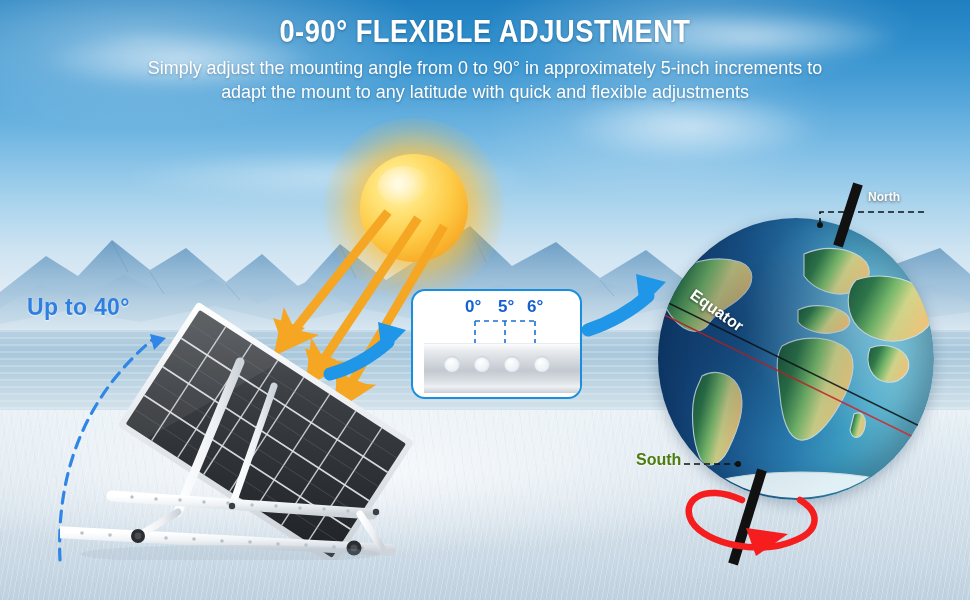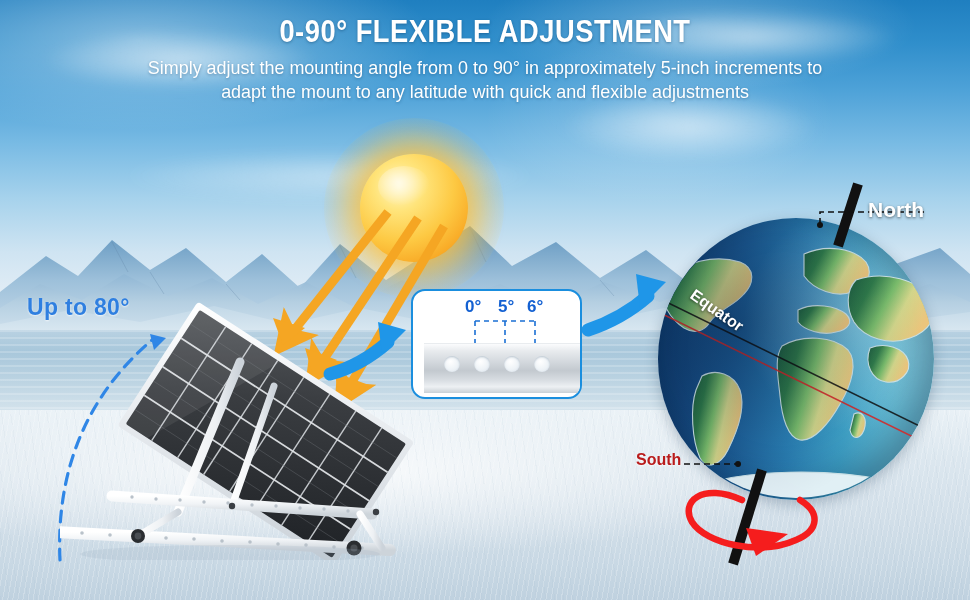--- a/index.html
+++ b/index.html
@@ -132,22 +132,22 @@
     overflow:hidden;
   }
   .globe-shadow {
     position:absolute; inset:0; border-radius:50%;
     background:radial-gradient(circle at 30% 38%, rgba(0,15,40,.30) 0%, rgba(0,15,40,.08) 45%, rgba(0,0,0,0) 70%);
   }
   .geo-label {
     position:absolute; color:#ffffff; font-size:15px; font-weight:bold;
     text-shadow:0 1px 3px rgba(0,0,0,.55);
   }
-  .lbl-north { left:868px; top:198px; z-index:28; font-size:21px; color:#fff; }
-  .lbl-south { left:636px; top:451px; z-index:28; font-size:16px; color:#b91c1c; text-shadow:0 1px 2px rgba(255,255,255,.8); }
+  .lbl-north { left:868px; top:190px; z-index:28; font-size:12px; color:#fff; }
+  .lbl-south { left:636px; top:451px; z-index:28; font-size:16px; color:#4d7c0f; text-shadow:0 1px 2px rgba(255,255,255,.8); }
   .lbl-equator {
     position:absolute; left:697px; top:286px; z-index:22;
     color:#ffffff; font-size:16px; font-weight:bold;
     transform:rotate(35deg); transform-origin:left top;
     text-shadow:0 1px 3px rgba(0,0,0,.6);
   }
 </style>
 </head>
 <body>
 
@@ -229,21 +229,21 @@
       <path d="M588,330 C612,322 632,310 648,296" stroke="#1f96e8" stroke-width="13" fill="none" stroke-linecap="round"></path>
       <path d="M640,308 L666,282 L636,274 Z" fill="#1f96e8"></path>
     </g>
 
     <g stroke="#2f86e6" stroke-width="3.2" fill="none" stroke-dasharray="11 8" stroke-linecap="round">
       <path d="M60,560 C56,474 84,398 152,340"></path>
     </g>
     <path d="M150,334 L166,338 L154,350 Z" fill="#2f86e6"></path>
   </svg>
 
-  <div class="uplabel">Up to 80°</div>
+  <div class="uplabel">Up to 40°</div>
 
   <svg class="panel-scene" viewBox="0 0 400 260">
     <defs>
       <linearGradient id="pnlFrame" x1="0" y1="0" x2="1" y2="1">
         <stop offset="0%" stop-color="#ffffff"></stop>
           <stop offset="50%" stop-color="#e6eaee"></stop>
           <stop offset="100%" stop-color="#c9d0d7"></stop>
       </linearGradient>
       <linearGradient id="pnlCell" x1="0" y1="0" x2="1" y2="1">
         <stop offset="0%" stop-color="#55585c"></stop>

